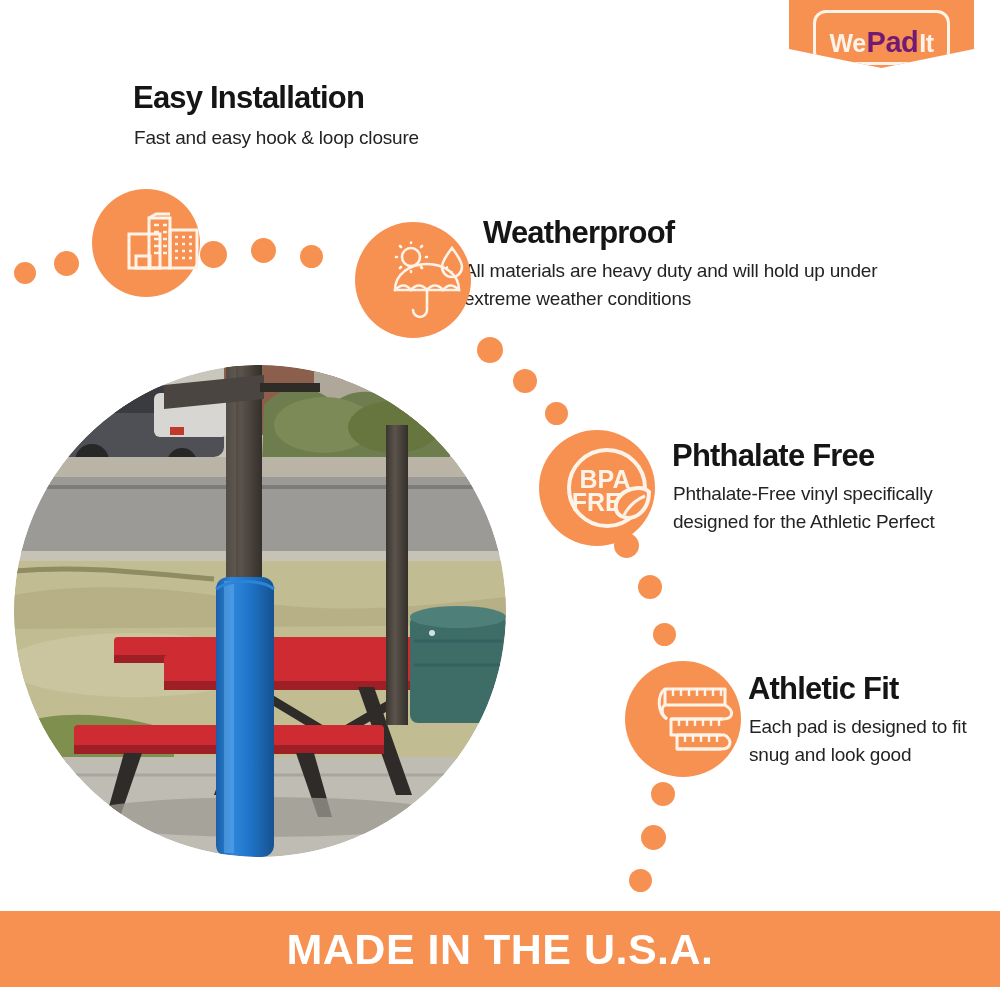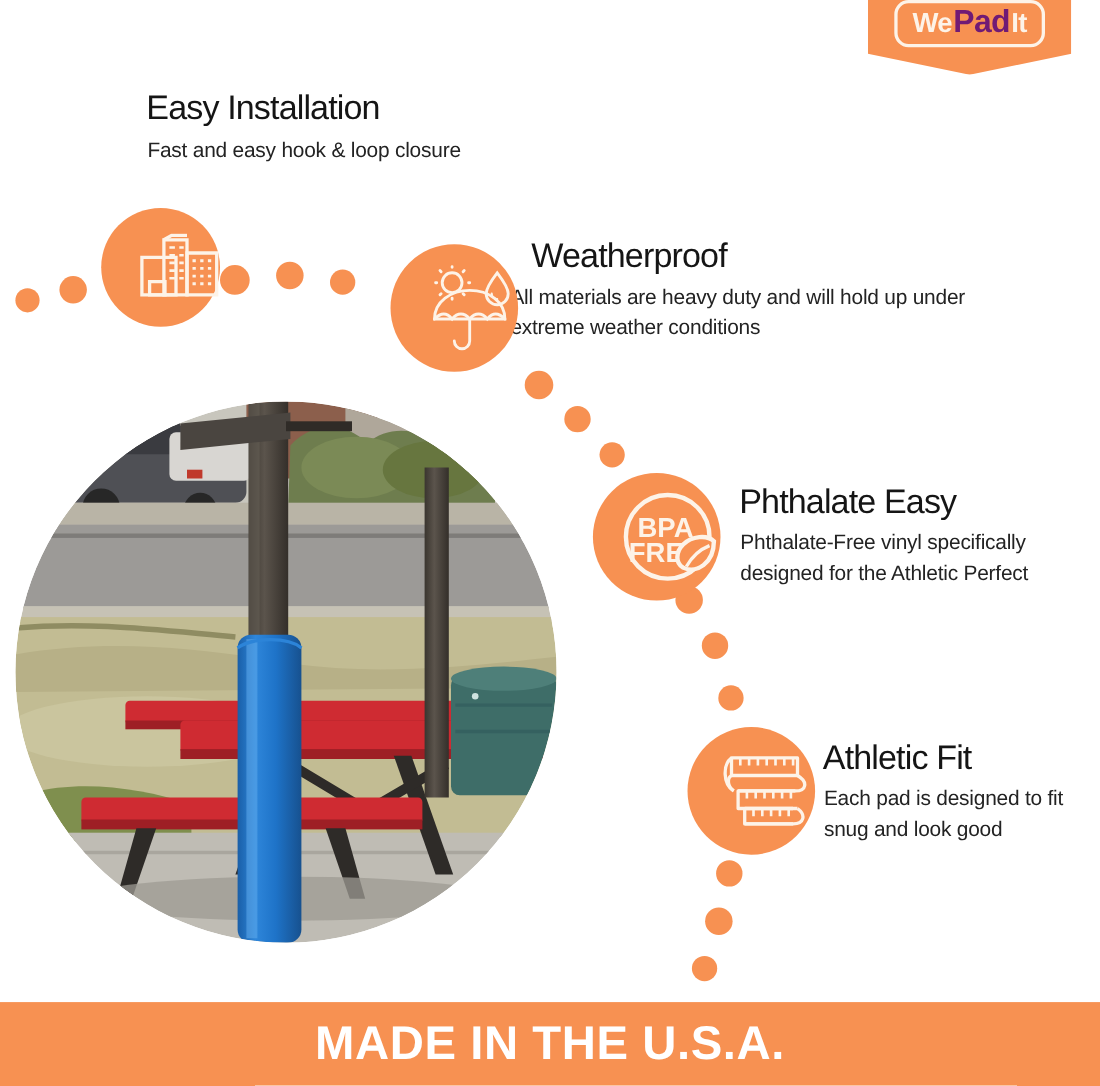--- a/index.html
+++ b/index.html
@@ -14,38 +14,39 @@
   .stage{position:absolute;inset:0;}
 
   
   .logo-badge{
     position:absolute;left:789px;top:0px;width:185px;height:68px;
     background:#F79152;
     clip-path:polygon(0 0,100% 0,100% 72%,50% 100%,0 72%);
     display:flex;align-items:flex-start;justify-content:center;
   }
   .logo-inner{
+    margin-top:10px;
     border:3px solid #FDF3E8;
     border-radius:13px;
-    padding:3px 13px 5px 13px;
+    padding:15px 13px 5px 13px;
     display:flex;align-items:baseline;
     line-height:1;
   }
   .logo-we,.logo-it{
     color:#FDF3E8;font-size:25px;font-weight:bold;letter-spacing:-0.5px;
   }
   .logo-pad{
     color:#701a75;font-size:29px;font-weight:bold;letter-spacing:-0.5px;
     margin:0 1px;
   }
 
   
   .feat-title{
     position:absolute;
-    font-size:31px;font-weight:normal;color:#151515;
+    font-size:31px;font-weight:bold;color:#151515;
     letter-spacing:-0.8px;white-space:nowrap;
   }
   .feat-sub{
     position:absolute;
     font-size:19px;color:#232323;line-height:1.45;
     letter-spacing:-0.2px;
   }
 
   #t1{left:133px;top:80px;}
   #s1{left:134px;top:124px;width:420px;}
@@ -158,21 +159,21 @@
       <path d="M65 8 C65 8 75 21 75 27 a10 10 0 0 1 -20 0 C55 21 65 8 65 8 Z"></path>
       <path d="M60 27 a5 5 0 0 0 5 5" stroke-width="2"></path>
 
       <path d="M8 50 C8 34 23 24 40 24 C57 24 72 34 72 50 Z"></path>
       <path d="M8 50 C14 44 19 44 24 50 C29 44 35 44 40 50 C45 44 51 44 56 50 C61 44 66 44 72 50"></path>
 
       <path d="M40 50 v20 a7 7 0 0 1 -14 0"></path>
     </svg>
   </div>
 
-  <div class="feat-title" id="t3">Phthalate Easy</div>
+  <div class="feat-title" id="t3">Phthalate Free</div>
   <div class="feat-sub" id="s3">Phthalate-Free vinyl specifically designed for the Athletic Perfect</div>
 
   <div class="icon-circle" id="ic3">
     <svg width="96" height="96" viewBox="0 0 96 96">
       <circle cx="48" cy="48" r="38" fill="none" stroke="#FDF3E8" stroke-width="4"></circle>
       <text x="46" y="48" text-anchor="middle" fill="#FDF3E8" font-family="Liberation Sans, sans-serif" font-size="25" font-weight="bold">BPA</text>
       <text x="46" y="71" text-anchor="middle" fill="#FDF3E8" font-family="Liberation Sans, sans-serif" font-size="25" font-weight="bold">FREE</text>
 
       <path d="M90 52 C90 72 74 82 62 76 C55 72 55 62 62 55 C70 47 84 46 90 52 Z" fill="#F79152" stroke="#FDF3E8" stroke-width="4"></path>
       <path d="M86 56 C76 60 70 66 65 75" fill="none" stroke="#FDF3E8" stroke-width="3"></path>

